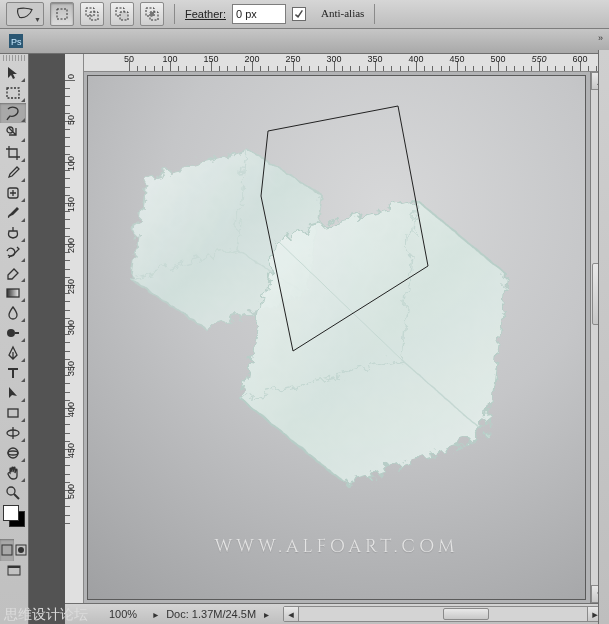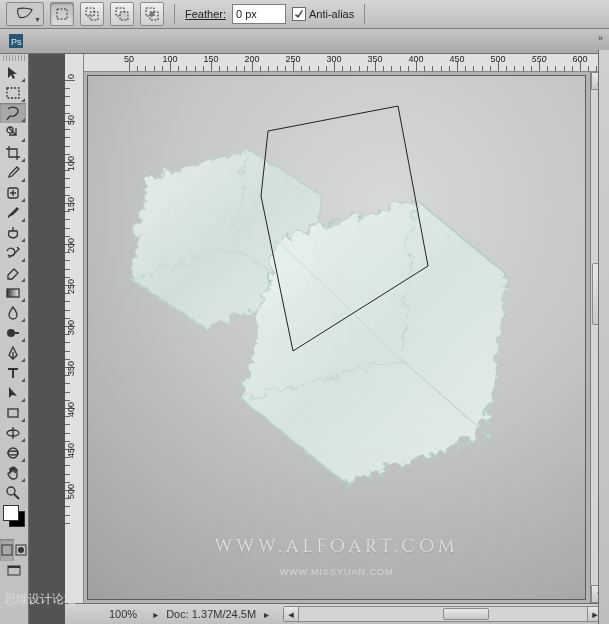--- a/index.html
+++ b/index.html
@@ -41,21 +41,21 @@
     cursor:pointer;
   }
   .mbtn.pressed { background:linear-gradient(#bcbcbc,#dcdcdc); box-shadow:inset 0 1px 2px rgba(0,0,0,.3); }
   .mbtn svg{width:14px;height:14px;}
   .divider { width:1px; height:20px; background:#8a8a8a; margin:0 4px; }
   .opt-label { color:#222;text-decoration:underline; }
   .num-input {
     width:46px; height:18px; background:#fff; border:1px solid #7d7d7d;
     display:flex; align-items:center; padding:0 3px; font-size:11px;
   }
-  .check { display:flex; align-items:center; gap:3px; }
+  .check { display:flex; align-items:flex-start; gap:15px;font-family:Liberation Serif, serif; }
   .check .box { width:12px; height:12px; border:1px solid #6b6b6b; background:#fff; display:flex;align-items:center;justify-content:center;}
   .check .box.checked::after{ content:""; width:8px;height:8px; background:linear-gradient(135deg,#666,#333); clip-path: polygon(10% 50%, 0 65%, 40% 100%, 100% 10%, 85% 0, 38% 70%);}
   .pill {
     height:20px; padding:0 12px; border:1px solid #8a8a8a; border-radius:3px;
     background:linear-gradient(#f3f3f3,#d8d8d8);
     display:flex; align-items:center; color:#333; cursor:pointer;
   }
 
   .tabstrip {
     height:22px;
@@ -166,21 +166,21 @@
     flex:1; height:14px; margin:0 6px; position:relative;
     background:#d4d4d4; border:1px solid #8a8a8a; border-radius:2px;
     display:flex;
   }
   .hscroll .btn{ width:14px; background:linear-gradient(#e8e8e8,#c8c8c8); border-right:1px solid #8a8a8a; display:flex;align-items:center;justify-content:center;}
   .hscroll .btn.r{ border-right:none; border-left:1px solid #8a8a8a;}
   .hscroll .track{ flex:1; position:relative;}
   .hscroll .thumb{ position:absolute; top:1px; bottom:1px; left:50%; width:44px; background:linear-gradient(#e8e8e8,#c8c8c8); border:1px solid #8a8a8a; border-radius:2px;}
 
   .rightstrip{ position:absolute; right:0; top:50px; width:10px; height:574px; background:linear-gradient(#cfcfcf,#bebebe); border-left:1px solid #6c6c6c;}
-  .bottom-brand{ position:absolute; left:4px; bottom:16px; font-size:12px; color:#dcdcdc;}
+  .bottom-brand{ position:absolute; left:4px; bottom:0; font-size:14px; color:#dcdcdc;}
 </style>
 </head>
 <body>
 <svg width="0" height="0" style="position:absolute">
   <filter id="iceblur">
       <feGaussianBlur stdDeviation="1.2"></feGaussianBlur>
     </filter>
 </svg>
 
 <div class="app">
@@ -602,21 +602,20 @@
                   <path d="M195 15 L180 175 L265 250 M180 175 L20 215" fill="none" stroke="#c4d9d3" stroke-width="1.5"></path>
                   <path d="M55 55 L180 175" fill="none" stroke="#c4d9d3" stroke-width="1"></path>
                 </g>
               </svg>
             </div>
 
             <svg class="seloutline" style="left:170px; top:25px; width:180px; height:260px;" viewBox="0 0 180 260">
               <polyline points="10,30 140,5 170,165 35,250 3,95 10,30"></polyline>
             </svg>
             <div class="watermark">WWW.ALFOART.COM</div>
-            <div class="watermark2">WWW.MISSYUAN.COM</div>
           </div>
           <div class="vscroll">
             <div class="btn">▴</div>
             <div class="track">
                 <div class="thumb"></div>
               </div>
             <div class="btn">▾</div>
           </div>
         </div>
       </div>

